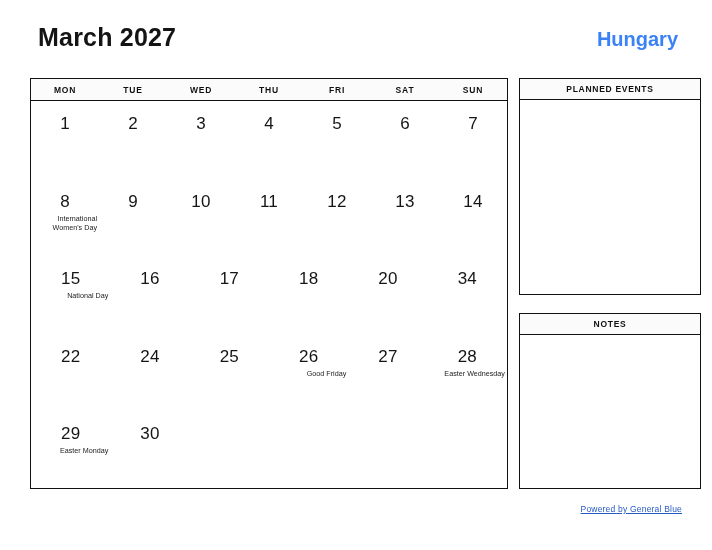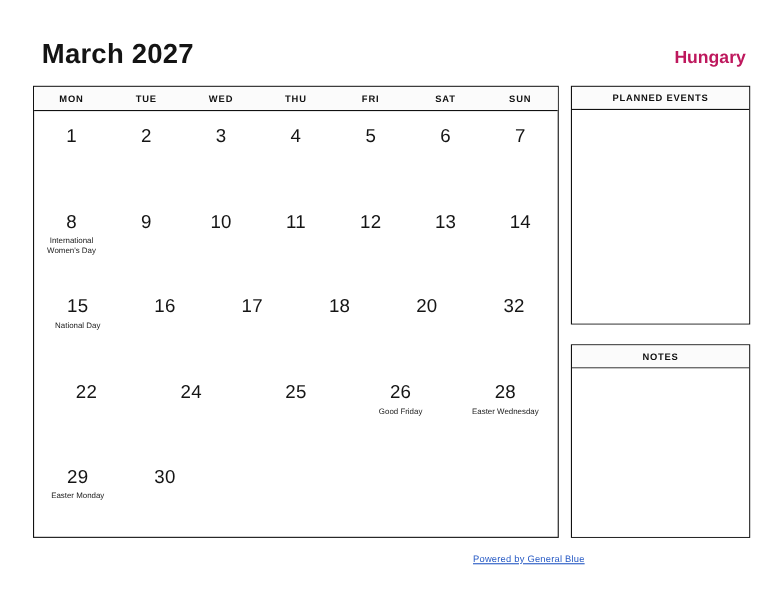--- a/index.html
+++ b/index.html
@@ -20,38 +20,38 @@
     position: absolute;
     left: 0; top: 0;
     width: 712px;
     height: 550px;
   }
 
   
   .header {
     position: absolute;
     left: 38px;
-    top: 34px;
+    top: 22px;
     width: 640px;
     height: 34px;
     display: flex;
     align-items: baseline;
     justify-content: space-between;
   }
   .month-title {
     font-size: 25px;
     font-weight: bold;
     letter-spacing: 0.2px;
     color: #141414;
     line-height: 30px;
   }
   .country-title {
-    font-size: 16px;
+    font-size: 20px;
     font-weight: bold;
-    color: #be185d;
+    color: #3b82f6;
     line-height: 22px;
   }
 
   
   .calendar {
     position: absolute;
     left: 30px;
     top: 78px;
     width: 478px;
     height: 411px;
@@ -99,27 +99,28 @@
     line-height: 20px;
     letter-spacing: 0.2px;
   }
   .day-event {
     font-size: 7.2px;
     line-height: 9.5px;
     color: #1b1b1b;
     margin-top: 2px;
     padding: 0 2px;
     white-space: pre-line;
+    text-align: right;
   }
 
   
   .panel {
     position: absolute;
     left: 519px;
-    width: 163px;
+    width: 182px;
     border: 1px solid #111111;
     box-sizing: border-box;
     background: #ffffff;
   }
   .panel-events {
     top: 78px;
     height: 217px;
   }
   .panel-notes {
     top: 313px;
@@ -141,20 +142,21 @@
     height: calc(100% - 21px);
     background: #ffffff;
   }
 
   
   .footer {
     position: absolute;
     left: 430px;
     top: 498px;
     width: 252px;
+    text-align: right;
   }
   .footer-link {
     font-size: 8.5px;
     color: #2659c4;
     text-decoration: underline;
     letter-spacing: 0.2px;
   }
 </style>
 </head>
 <body>
@@ -257,41 +259,45 @@
         </div>
         <div class="day-cell">
           <div class="day-number">18</div>
           <div class="day-event"></div>
         </div>
         <div class="day-cell">
           <div class="day-number">20</div>
           <div class="day-event"></div>
         </div>
         <div class="day-cell">
-          <div class="day-number">32</div>
+          <div class="day-number">34</div>
           <div class="day-event"></div>
         </div>
       </div>
 
       <div class="week-row">
         <div class="day-cell">
           <div class="day-number">22</div>
           <div class="day-event"></div>
         </div>
         <div class="day-cell">
           <div class="day-number">24</div>
           <div class="day-event"></div>
         </div>
         <div class="day-cell">
           <div class="day-number">25</div>
           <div class="day-event"></div>
         </div>
         <div class="day-cell">
           <div class="day-number">26</div>
           <div class="day-event">Good Friday</div>
+        </div>
+        <div class="day-cell">
+          <div class="day-number">27</div>
+          <div class="day-event"></div>
         </div>
         <div class="day-cell">
           <div class="day-number">28</div>
           <div class="day-event">Easter Wednesday</div>
         </div>
       </div>
 
       <div class="week-row">
         <div class="day-cell">
           <div class="day-number">29</div>

